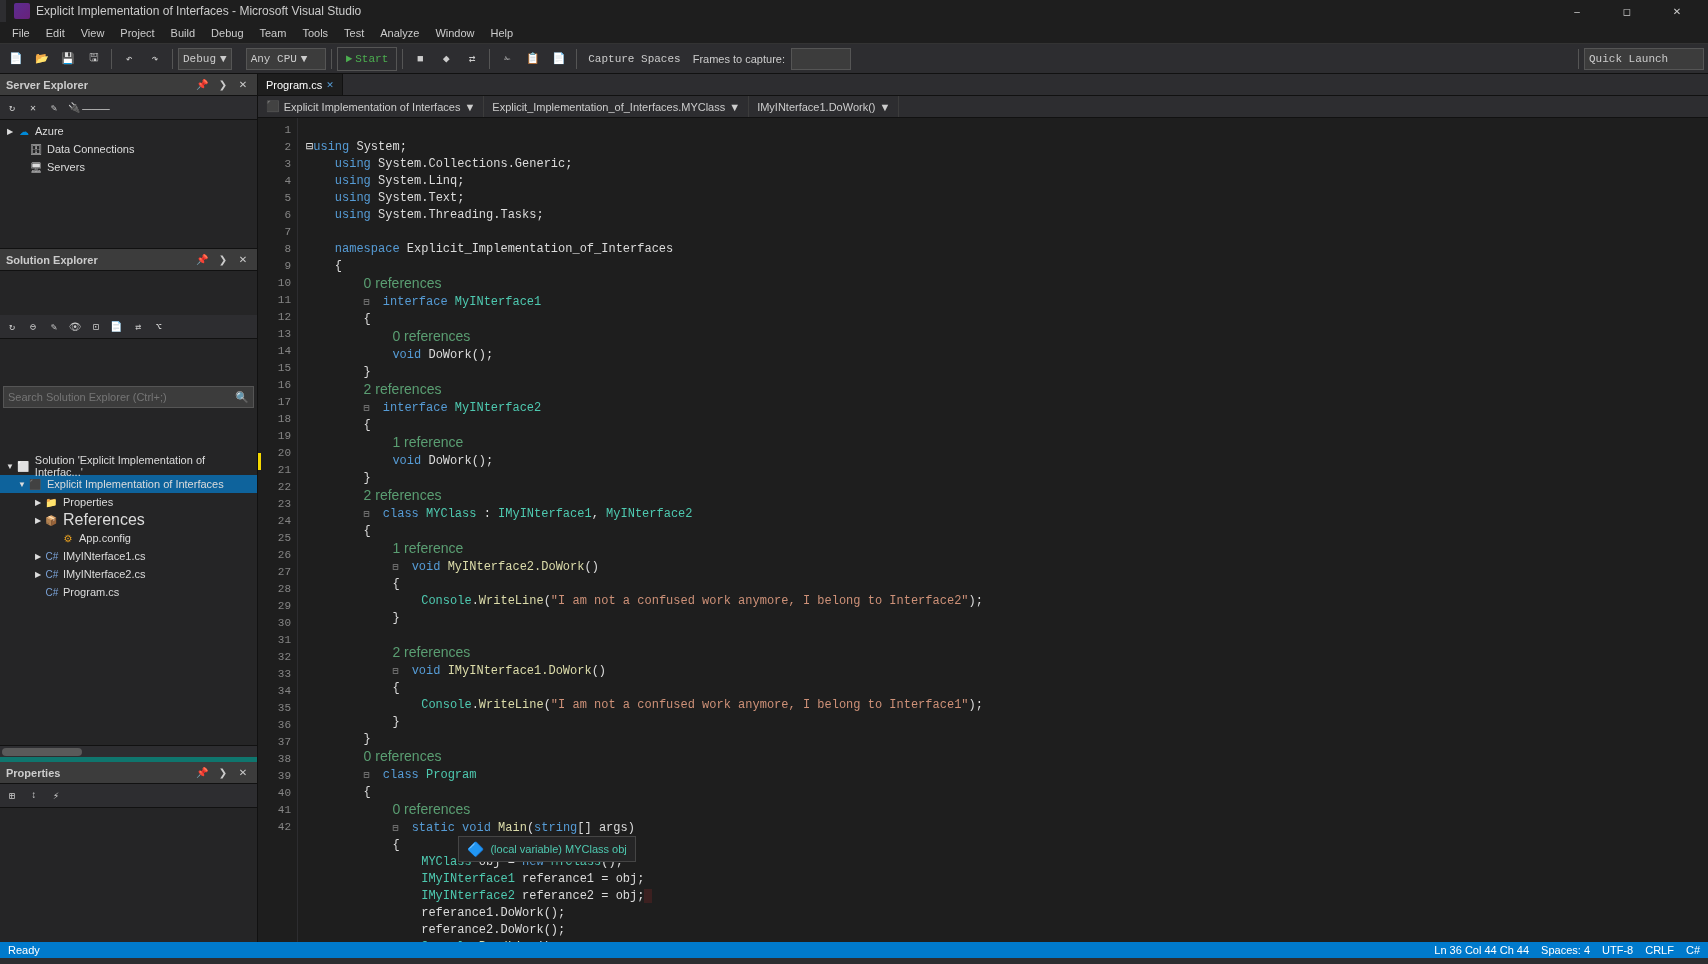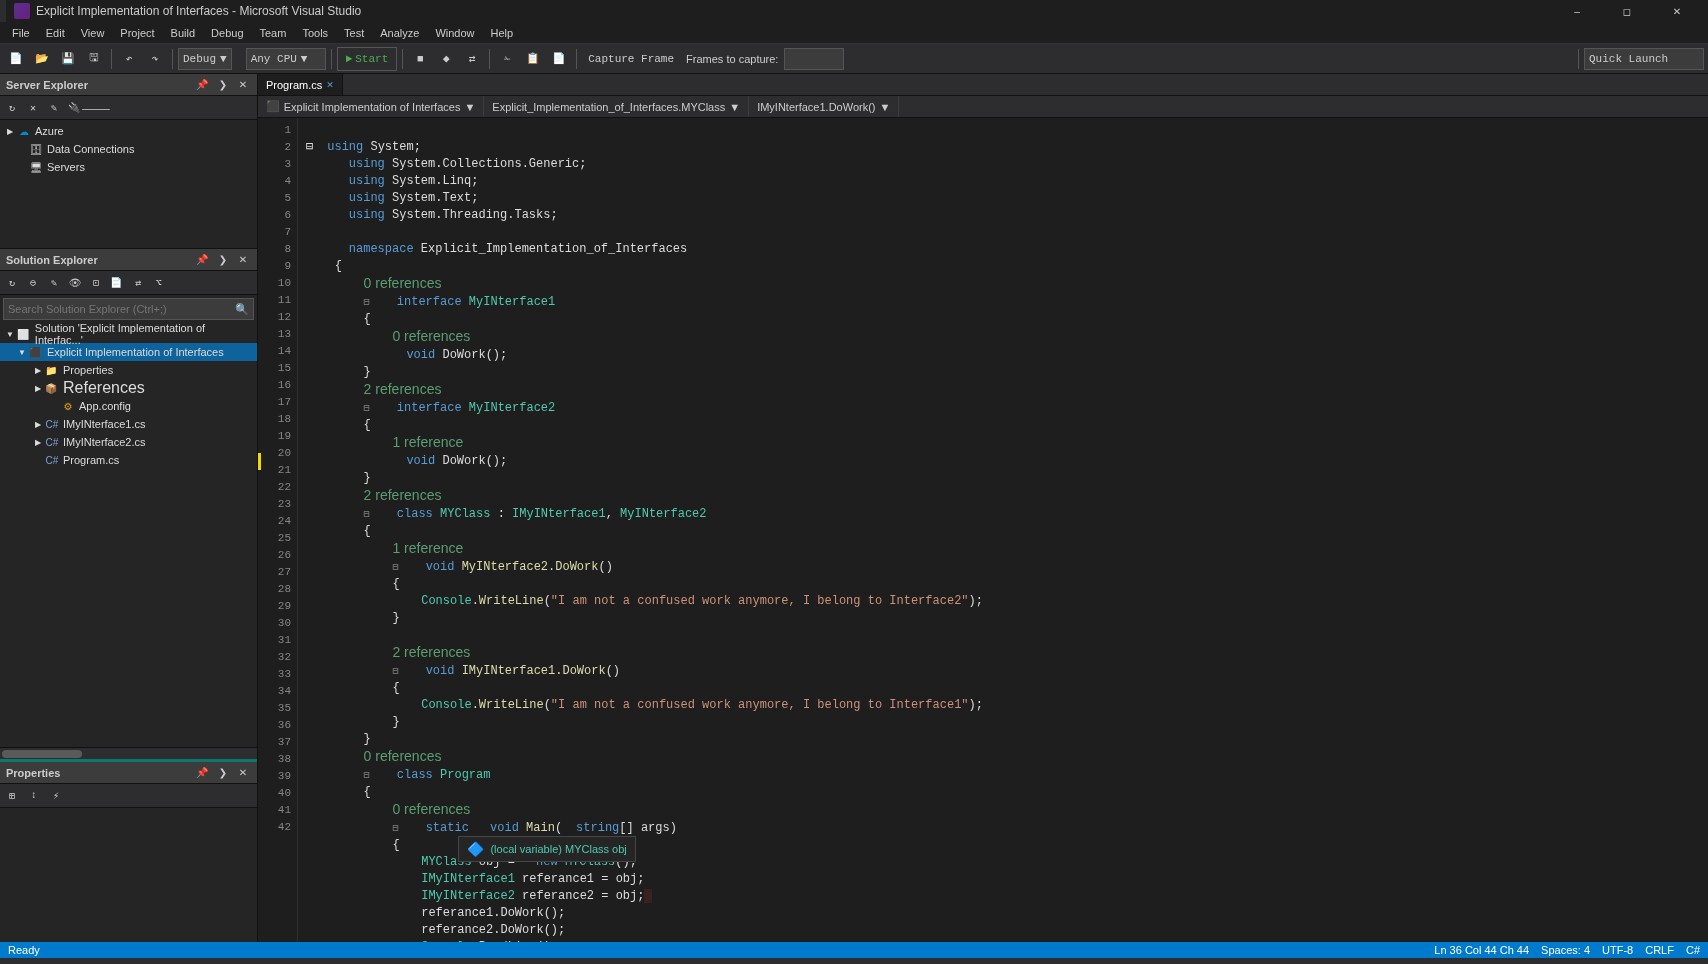--- a/index.html
+++ b/index.html
@@ -35,21 +35,21 @@
     .panel-header-btn { width: 16px; height: 16px; display: flex; align-items: center; justify-content: center; cursor: pointer; font-size: 10px; }
     .panel-toolbar { background: #2d2d30; height: 24px; display: flex; align-items: center; padding: 0 2px; gap: 1px; border-bottom: 1px solid #111; }
     .panel-toolbar-btn { width: 20px; height: 20px; display: flex; align-items: center; justify-content: center; cursor: pointer; font-size: 10px; color: #ccc; }
     .tree-area { flex: 1; overflow: auto; padding: 2px 0; }
     .tree-item { display: flex; align-items: center; height: 18px; padding: 0 4px; cursor: pointer; font-size: 11px; font-family: Segoe UI, sans-serif; }
     .tree-item.selected { background: #0e639c; }
     .expand-icon { width: 12px; display: inline-flex; align-items: center; justify-content: center; font-size: 8px; }
     .tree-icon { width: 16px; height: 16px; display: inline-flex; align-items: center; justify-content: center; margin-right: 3px; font-size: 10px; flex-shrink: 0; }
     
     
-    #solution-explorer { flex: 1; display: flex; flex-direction: column; border-bottom: 3px solid #0f766e; }
+    #solution-explorer { flex: 1; display: flex; flex-direction: column; border-bottom: 5px solid #0f766e; gap: 44px; }
     .search-box { height: 22px; display: flex; align-items: center; background: #3c3c3c; border: 1px solid #555; margin: 3px; padding: 0 4px; }
     .search-box input { background: transparent; border: none; color: #ccc; font-size: 11px; flex: 1; outline: none; font-family: Segoe UI, sans-serif; }
     
     
     #properties-panel { height: 180px; display: flex; flex-direction: column; }
     .props-toolbar { background: #2d2d30; height: 24px; display: flex; align-items: center; padding: 0 2px; border-bottom: 1px solid #111; gap: 2px; }
     
     
     #editor-area { flex: 1; display: flex; flex-direction: column; background: #1e1e1e; overflow: hidden; }
     
@@ -61,21 +61,21 @@
     
     #nav-bar { height: 22px; background: #2d2d30; display: flex; align-items: center; border-bottom: 1px solid #111; font-size: 11px; font-family: Segoe UI, sans-serif; color: #ccc; }
     .nav-dropdown { display: flex; align-items: center; padding: 0 8px; gap: 4px; height: 100%; cursor: pointer; border-right: 1px solid #3c3c3c; }
     
     
     #code-editor { flex: 1; display: flex; overflow: hidden; position: relative; }
     #line-numbers { width: 40px; background: #1e1e1e; color: #858585; font-size: 11px; line-height: 17px; padding: 4px 6px 4px 0; text-align: right; overflow: hidden; flex-shrink: 0; border-right: 1px solid #2d2d30; }
     #code-content { flex: 1; overflow: auto; padding: 4px 8px; line-height: 17px; font-size: 12px; white-space: pre; }
     
     
-    .kw { color: #569cd6; margin-left: 14px; }
+    .kw { color: #569cd6; }
     .type { color: #4ec9b0; }
     .str { color: #ce9178; }
     .method { color: #dcdcaa; }
     .iface { color: #4ec9b0; }
     .plain { color: #dcdcdc; }
     .collapse-btn { color: #858585; cursor: pointer; display: inline-block; width: 12px; font-size: 10px; }
     
     
     #tooltip { position: absolute; bottom: 80px; left: 200px; background: #252526; border: 1px solid #454545; padding: 4px 8px; font-size: 11px; font-family: Segoe UI, sans-serif; color: #ccc; max-width: 900px; z-index: 10; display: flex; flex-direction: column; gap: 2px; }
     .tooltip-header { display: flex; align-items: center; gap: 6px; color: #4ec9b0; }
@@ -150,21 +150,21 @@
   </div>
   <div class="toolbar-sep"></div>
   <div class="toolbar-btn">■</div>
   <div class="toolbar-btn">◆</div>
   <div class="toolbar-btn">⇄</div>
   <div class="toolbar-sep"></div>
   <div class="toolbar-btn">✁</div>
   <div class="toolbar-btn">📋</div>
   <div class="toolbar-btn">📄</div>
   <div class="toolbar-sep"></div>
-  <div class="toolbar-btn" style="padding:0 6px;">Capture Frame</div>
+  <div class="toolbar-btn" style="padding:0 6px;">Capture Spaces</div>
   <span style="color:#ccc; padding:0 4px; font-family: Segoe UI, sans-serif;">Frames to capture:</span>
   <div class="toolbar-dropdown" style="width:60px;"></div>
   <div class="toolbar-sep" style="margin-left:auto;"></div>
   <div class="toolbar-dropdown" style="min-width:120px;">
     <span>Quick Launch</span>
   </div>
 </div>
 
 <div id="main-layout">
 

